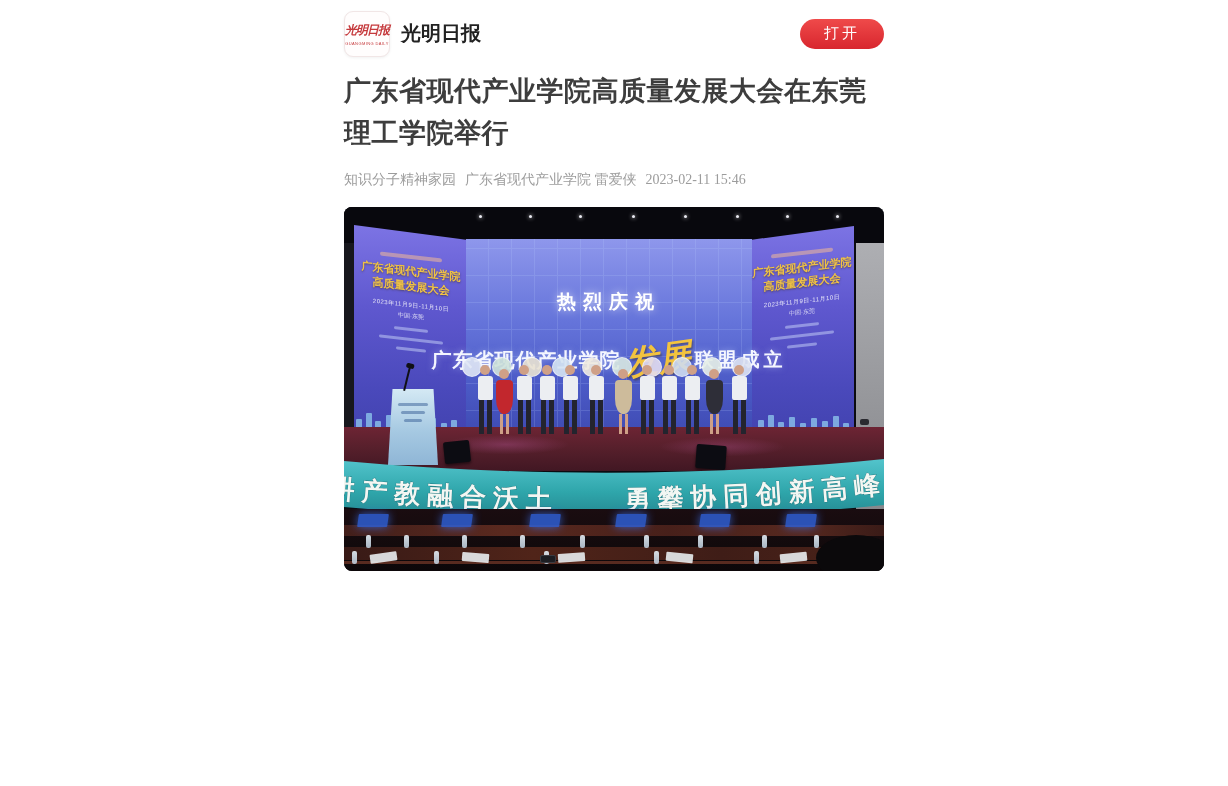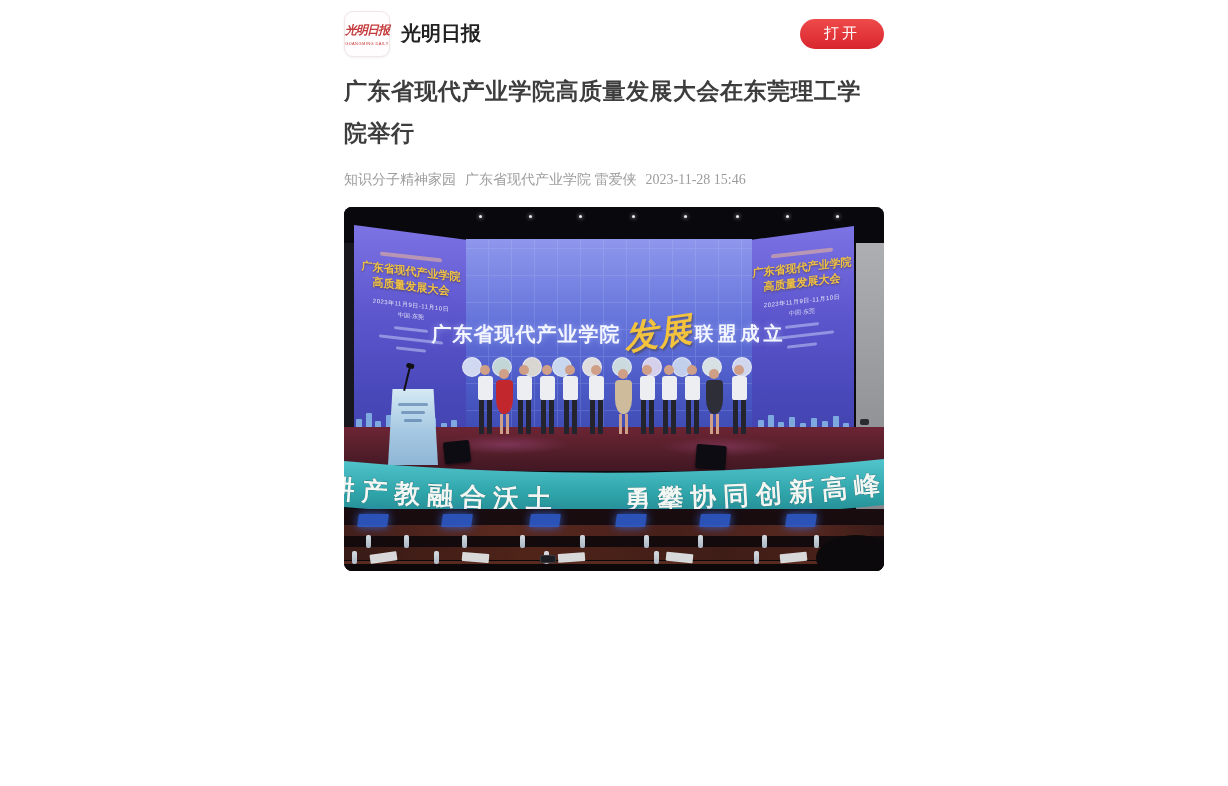--- a/index.html
+++ b/index.html
@@ -17,21 +17,21 @@
   .logo .lg2 { font-size:4px; letter-spacing:.4px; margin-top:2px; }
   .hdr-titles { margin-left:11px; flex:1; }
   .app-name { font-size:20px; font-weight:700; color:#222; }
   .tagline  { font-size:13px; color:#9a9a9a; margin-top:4px; }
   .open-btn { width:84px; height:30px; border:none; border-radius:16px; cursor:pointer;
               background:linear-gradient(180deg,#ef4a4a,#d8262e);
               color:#fff; font-size:15px; letter-spacing:3px;
               display:flex; align-items:center; justify-content:center; }
 
   
-  h1.title { margin-top:12px; font-size:23px; line-height:42px; color:#3d3d3d;
+  h1.title { margin-top:12px; font-size:27px; line-height:42px; color:#3d3d3d;
              font-weight:700; letter-spacing:.5px; }
   .byline { margin-top:17px; font-size:14px; color:#9c9c9c;
             font-family:"Liberation Serif", serif; }
   .byline span { margin-right:9px; }
   .para { margin-top:30px; font-size:21px; line-height:36px; color:#353535;
           text-align:justify; text-indent:2em;
           font-family:"Liberation Serif", serif; }
 
   
   .photo { position:relative; margin-top:18px; width:540px; height:364px;
@@ -141,21 +141,21 @@
     </div>
     <div class="hdr-titles">
       <div class="app-name">光明日报</div>
     </div>
     <button class="open-btn">打开</button>
   </div>
 
   <h1 class="title">广东省现代产业学院高质量发展大会在东莞理工学院举行</h1>
 
   <div class="byline">
-    <span>知识分子精神家园</span><span>广东省现代产业学院 雷爱侠</span><span>2023-11-28 15:46</span>
+    <span>知识分子精神家园</span><span>广东省现代产业学院 雷爱侠</span><span>2023-02-11 15:46</span>
   </div>
 
 
   <div class="photo">
     <div class="wall-l"></div>
     <div class="wall-r"></div>
     <div class="wall-cam"></div>
     <div class="ceiling" id="ceiling">
         <div class="clight" style="left: 135px;"></div>
         <div class="clight" style="left: 185px;"></div>
@@ -187,20 +187,21 @@
       <div class="ss-t">广东省现代产业学院</div>
       <div class="ss-t">高质量发展大会</div>
       <div class="ss-d">2023年11月9日-11月10日</div>
       <div class="ss-l">中国·东莞</div>
       <div class="orgline" style="width:34px"></div>
       <div class="orgline" style="width:64px"></div>
       <div class="orgline" style="width:30px"></div>
     </div>
 
     <div class="center-text">
+      <div class="ct1">热烈庆祝</div>
       <div class="ct2">
         <span class="pre">广东省现代产业学院</span>
         <span class="script">发展</span>
         <span class="suf">联盟成立</span>
       </div>
     </div>
 
     <div id="skylines">
         <div class="skybox" style="left: 12px; top: 212px; width: 6px; height: 14px;"></div>
         <div class="skybox" style="left: 22px; top: 206px; width: 6px; height: 20px;"></div>

